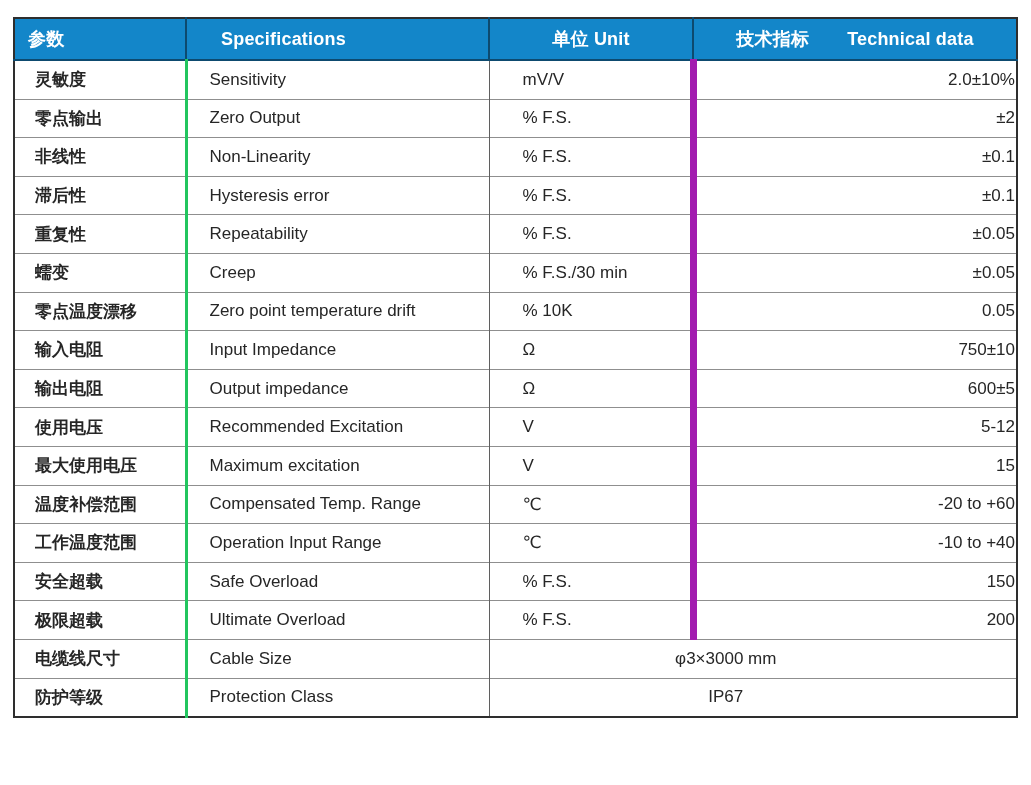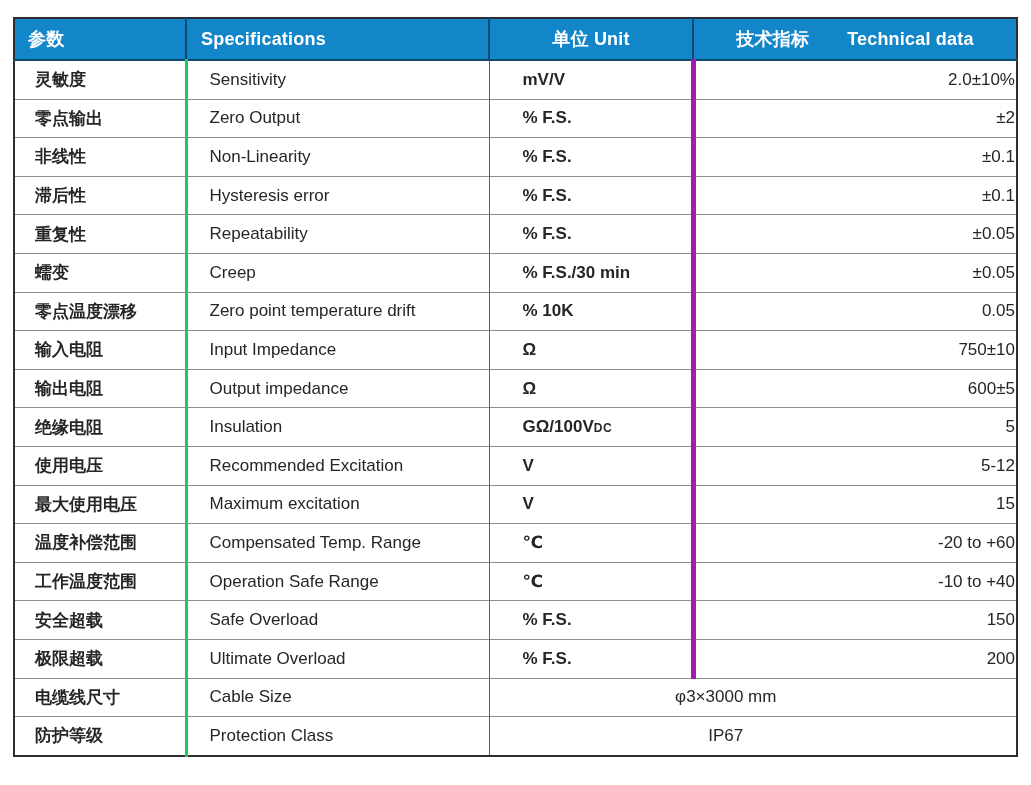--- a/index.html
+++ b/index.html
@@ -26,37 +26,37 @@
     background: var(--header-bg, #1386c9);
     color: var(--header-text, #ffffff);
     font-weight: bold;
     font-size: 18px;
     height: 38px;
     border-bottom: 2px solid #0d4a6f;
     letter-spacing: 0.2px;
   }
   thead th + th { border-left: 2px solid #0d4a6f; }
   th.h1 { text-align: left; padding-left: 13px; }
-  th.h2 { text-align: left; padding-left: 14px; margin-left: 41px; }
+  th.h2 { text-align: left; padding-left: 34px; margin-left: 41px; }
   th.h3 { text-align: center; }
   th.h4 { text-align: center; }
   th.h4 .tech-en { margin-left: 38px; }
   
   tbody td {
     height: 35.6px;
     font-size: 17px;
     color: #262626;
     border-top: 1px solid #8f8f8f;
     vertical-align: middle;
     overflow: hidden;
     white-space: nowrap;
   }
   td.c-cn   { padding-left: 20px;  border-right: 3px solid #22c55e; font-weight: bold; }
   td.c-en   { padding-left: 22px;  border-right: 1px solid #5f5f5f; }
-  td.c-unit { padding-left: 33px;  border-right: 5px solid #a21caf; font-weight: bold; }
+  td.c-unit { padding-left: 33px;  border-right: 7px solid #a21caf; }
   td.c-val  { padding-left: 110px; text-align: right; }
   td.c-merged { text-align: center; padding-right: 55px; margin-left: 45px; }
   .unit-sub {
     font-size: 12px;
     letter-spacing: 0.5px;
   }
 </style>
 </head>
 <body>
 
@@ -134,27 +134,20 @@
 
   </tr>
         <tr>
     <td class="c-cn">输出电阻</td>
     <td class="c-en">Output impedance</td>
     <td class="c-unit"><span class="unit-main">Ω</span><span class="unit-sub"></span></td>
     <td class="c-val">600±5</td>
 
   </tr>
         <tr>
-    <td class="c-cn">绝缘电阻</td>
-    <td class="c-en">Insulation</td>
-    <td class="c-unit"><span class="unit-main">GΩ/100V</span><span class="unit-sub">DC</span></td>
-    <td class="c-val">5</td>
-
-  </tr>
-        <tr>
     <td class="c-cn">使用电压</td>
     <td class="c-en">Recommended Excitation</td>
     <td class="c-unit"><span class="unit-main">V</span><span class="unit-sub"></span></td>
     <td class="c-val">5-12</td>
 
   </tr>
         <tr>
     <td class="c-cn">最大使用电压</td>
     <td class="c-en">Maximum excitation</td>
     <td class="c-unit"><span class="unit-main">V</span><span class="unit-sub"></span></td>
@@ -163,21 +156,21 @@
   </tr>
         <tr>
     <td class="c-cn">温度补偿范围</td>
     <td class="c-en">Compensated Temp. Range</td>
     <td class="c-unit"><span class="unit-main">℃</span><span class="unit-sub"></span></td>
     <td class="c-val">-20 to +60</td>
 
   </tr>
         <tr>
     <td class="c-cn">工作温度范围</td>
-    <td class="c-en">Operation Safe Range</td>
+    <td class="c-en">Operation Input Range</td>
     <td class="c-unit"><span class="unit-main">℃</span><span class="unit-sub"></span></td>
     <td class="c-val">-10 to +40</td>
 
   </tr>
         <tr>
     <td class="c-cn">安全超载</td>
     <td class="c-en">Safe Overload</td>
     <td class="c-unit"><span class="unit-main">% F.S.</span><span class="unit-sub"></span></td>
     <td class="c-val">150</td>
 

